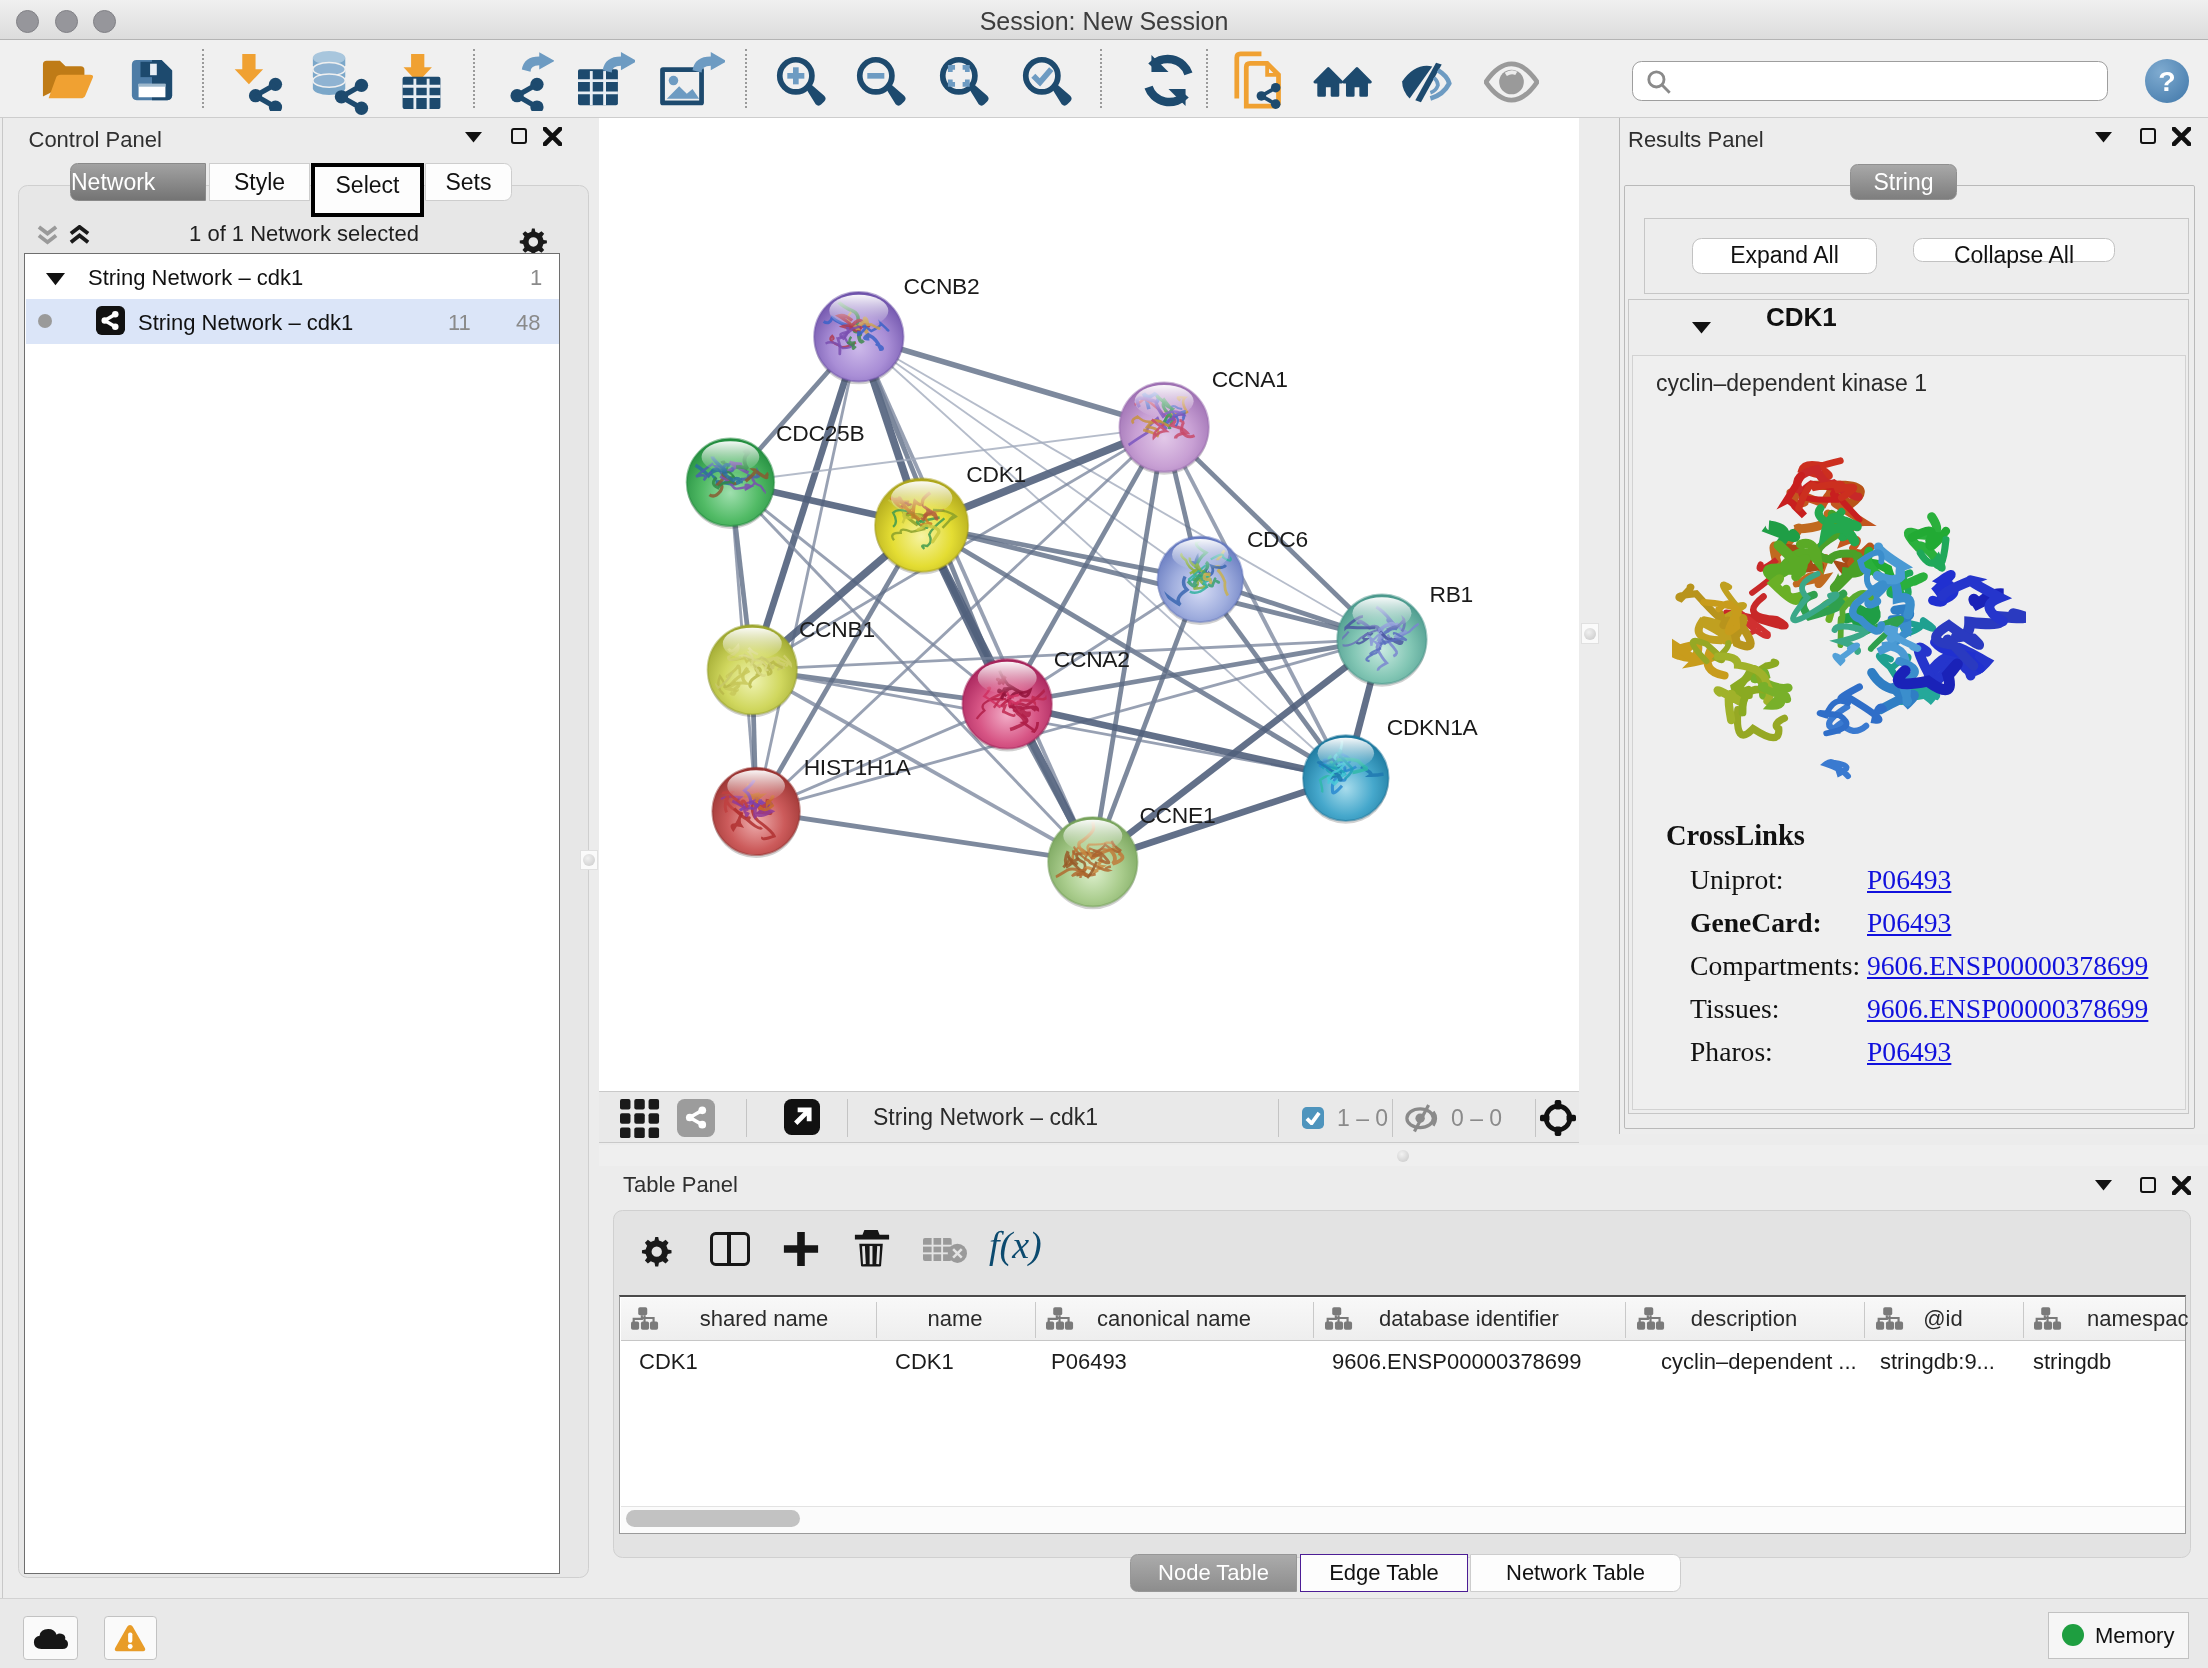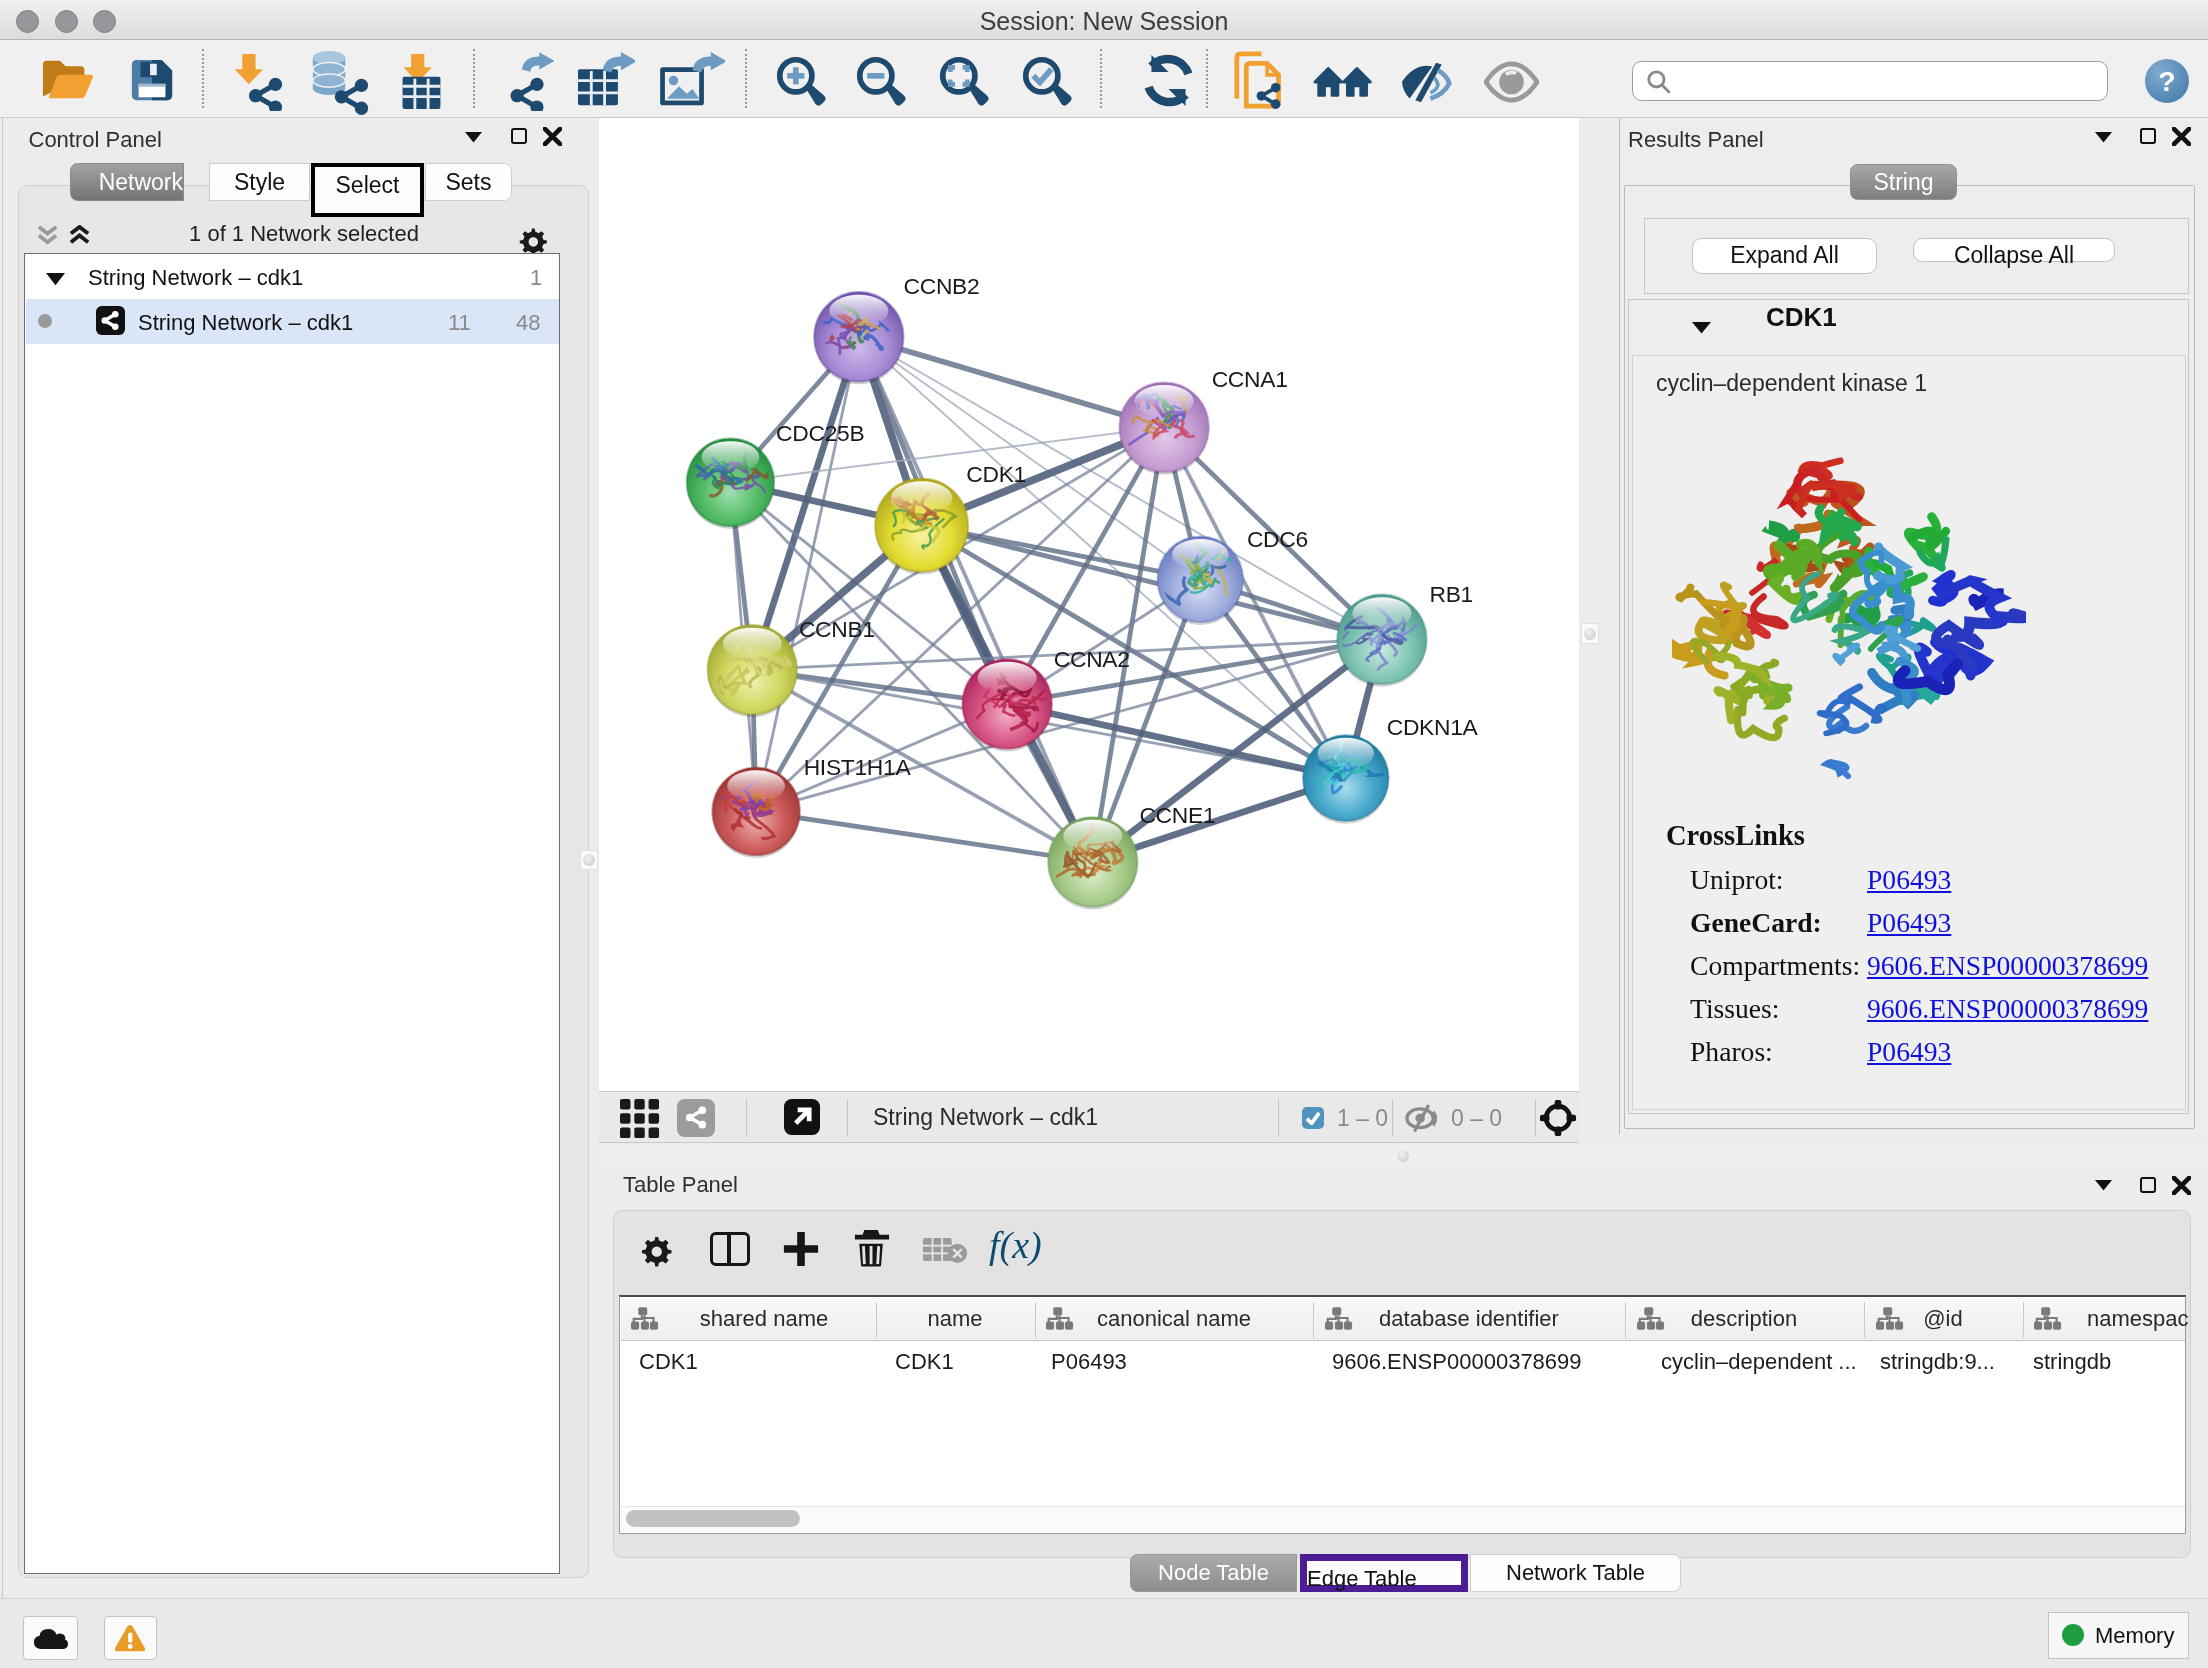--- a/index.html
+++ b/index.html
@@ -196,21 +196,21 @@
 <div class="abs" style="left:1.9px;top:118px;width:595px;height:1484px;background:#ececec;border-left:1.9px solid #c8c8c8;"></div>
 <div class="abs" style="left:28.5px;top:127px;font-size:22px;color:#2f2f2f;font-weight:normal;white-space:nowrap;">Control Panel</div>
 <svg class="abs" style="left:465px;top:132px" width="17" height="11.4" viewBox="0 0 18 12">
     <path d="M0 0 L18 0 L9 11 Z" fill="#111"></path>
   </svg>
 <div class="abs" style="left:511px;top:128px;width:16px;height:16px;border:2.9px solid #111;border-radius:2.9px;"></div>
 <svg class="abs" style="left:543px;top:127px" width="19" height="19" viewBox="0 0 20 20">
     <path d="M2 2 L18 18 M18 2 L2 18" stroke="#111" stroke-width="5" stroke-linecap="round"></path>
   </svg>
 <div class="abs" style="left:18px;top:185px;width:571px;height:1393px;background:#e7e7e7;border:1.9px solid #cfcfcf;border-radius:9.5px;"></div>
-<div class="abs" style="left:70px;top:163px;width:114px;height:38px;background:linear-gradient(#a2a2a2,#747474);border:1px solid #8a8a8a;border-radius:7.6px 0 0 7.6px;color:#fff;font-size:23px;text-align:right;line-height:36px;">Network</div>
+<div class="abs" style="left:70px;top:163px;width:136px;height:38px;background:linear-gradient(#a2a2a2,#747474);border:1px solid #8a8a8a;border-radius:7.6px 0 0 7.6px;color:#fff;font-size:23px;text-align:left;line-height:36px;">Network</div>
 <div class="abs" style="left:209px;top:163px;width:101px;height:38px;background:#fdfdfd;border:1px solid #cdcdcd;color:#111;font-size:23px;text-align:center;line-height:36px;">Style</div>
 <div class="abs" style="left:311px;top:163px;width:113px;height:54px;background:#fdfdfd;border:4px solid #000000;color:#111;font-size:23px;text-align:center;line-height:36px;">Select</div>
 <div class="abs" style="left:425px;top:163px;width:87px;height:38px;background:#fdfdfd;border:1px solid #cdcdcd;border-radius:0 7.6px 7.6px 0;color:#111;font-size:23px;text-align:center;line-height:36px;">Sets</div>
 <svg class="abs" style="left:36px;top:225px" width="23" height="21" viewBox="0 0 24 22">
     <g fill="none" stroke="#9a9a9a" stroke-width="4">
       <path d="M3 2 L12 9 L21 2"></path>
       <path d="M3 11 L12 18 L21 11"></path>
     </g>
   </svg>
 <svg class="abs" style="left:68px;top:225px" width="23" height="21" viewBox="0 0 24 22">
@@ -955,21 +955,21 @@
 <div class="abs" style="left:639px;top:1349px;font-size:22px;color:#1c1c1c;font-weight:normal;white-space:nowrap;">CDK1</div>
 <div class="abs" style="left:895px;top:1349px;font-size:22px;color:#1c1c1c;font-weight:normal;white-space:nowrap;">CDK1</div>
 <div class="abs" style="left:1051px;top:1349px;font-size:22px;color:#1c1c1c;font-weight:normal;white-space:nowrap;">P06493</div>
 <div class="abs" style="left:1332px;top:1349px;font-size:22px;color:#1c1c1c;font-weight:normal;white-space:nowrap;">9606.ENSP00000378699</div>
 <div class="abs" style="left:1661px;top:1349px;font-size:22px;color:#1c1c1c;font-weight:normal;white-space:nowrap;">cyclin–dependent ...</div>
 <div class="abs" style="left:1880px;top:1349px;font-size:22px;color:#1c1c1c;font-weight:normal;white-space:nowrap;">stringdb:9...</div>
 <div class="abs" style="left:2033px;top:1349px;font-size:22px;color:#1c1c1c;font-weight:normal;white-space:nowrap;">stringdb</div>
 <div class="abs" style="left:621px;top:1506px;width:1564px;height:27px;background:#fbfbfb;border-top:1px solid #e3e3e3;"></div>
 <div class="abs" style="left:626px;top:1510px;width:174px;height:17px;background:#c2c2c2;border-radius:8.6px;"></div>
 <div class="abs" style="left:1130px;top:1554px;width:167px;height:38px;background:linear-gradient(#ababab,#8d8d8d);border:1px solid #979797;border-radius:7.6px 0 0 7.6px;color:#fff;font-size:22px;text-align:center;line-height:36px;">Node Table</div>
-<div class="abs" style="left:1300px;top:1554px;width:168px;height:38px;background:#fdfdfd;border:7px solid #4c1d95;color:#111;font-size:22px;text-align:left;line-height:36px;">Edge Table</div>
+<div class="abs" style="left:1300px;top:1554px;width:168px;height:38px;background:#fdfdfd;border:1px solid #4c1d95;color:#111;font-size:22px;text-align:center;line-height:36px;">Edge Table</div>
 <div class="abs" style="left:1470px;top:1554px;width:211px;height:38px;background:#fdfdfd;border:1px solid #cdcdcd;border-radius:0 7.6px 7.6px 0;color:#111;font-size:22px;text-align:center;line-height:36px;">Network Table</div>
 <div class="abs" style="left:0;top:1598px;width:2208px;height:70px;background:#e9e9e9;border-top:1.9px solid #d2d2d2;"></div>
 <div class="abs" style="left:23px;top:1616px;width:55px;height:44px;background:#fafafa;border:1.9px solid #c2c2c2;border-radius:3.8px;"></div>
 <svg class="abs" style="left:32px;top:1626px" width="36" height="25" viewBox="0 0 38 26">
     <path d="M10 24 Q2 24 2 17 Q2 11 8 10 Q9 3 17 3 Q24 3 26 9 Q28 7 31 8 Q36 9 35 14 Q38 15 38 19 Q38 24 32 24 Z" fill="#161616"></path>
   </svg>
 <div class="abs" style="left:104px;top:1616px;width:53px;height:44px;background:#fafafa;border:1.9px solid #c2c2c2;border-radius:3.8px;"></div>
 <svg class="abs" style="left:113px;top:1623px" width="34" height="30" viewBox="0 0 36 32">
     <path d="M18 2 Q20 2 21 4 L34 27 Q35 30 32 30 L4 30 Q1 30 2 27 L15 4 Q16 2 18 2 Z" fill="#e89c28"></path>
     <rect x="16" y="10" width="4.5" height="11" rx="2" fill="#fff"></rect>

